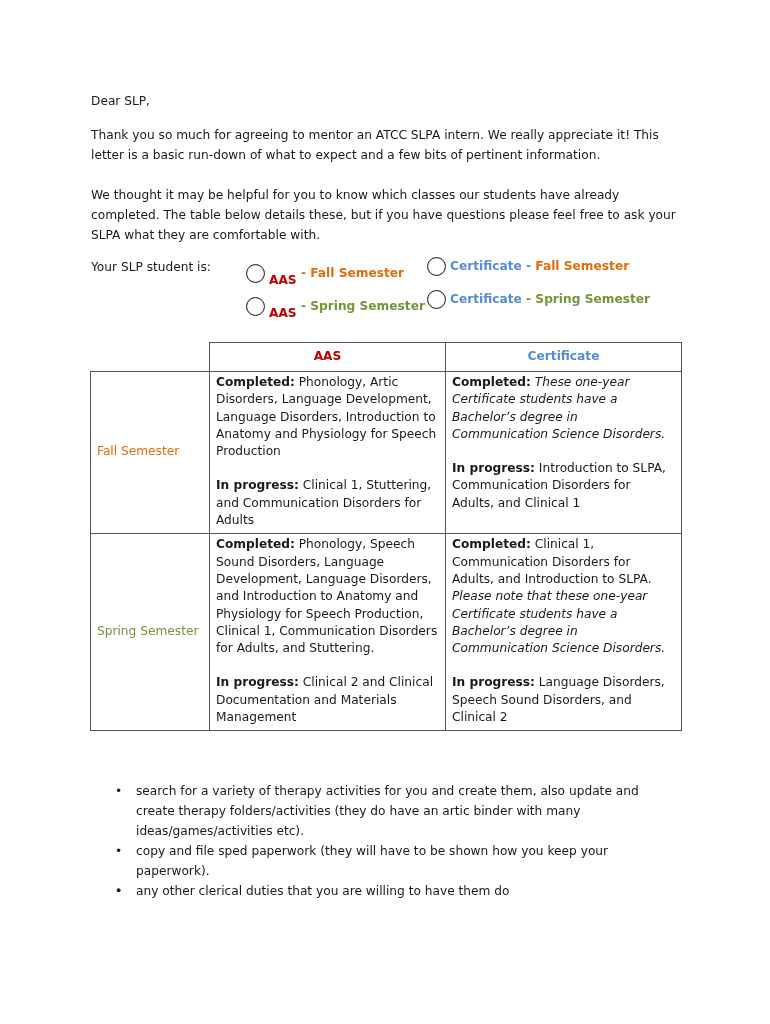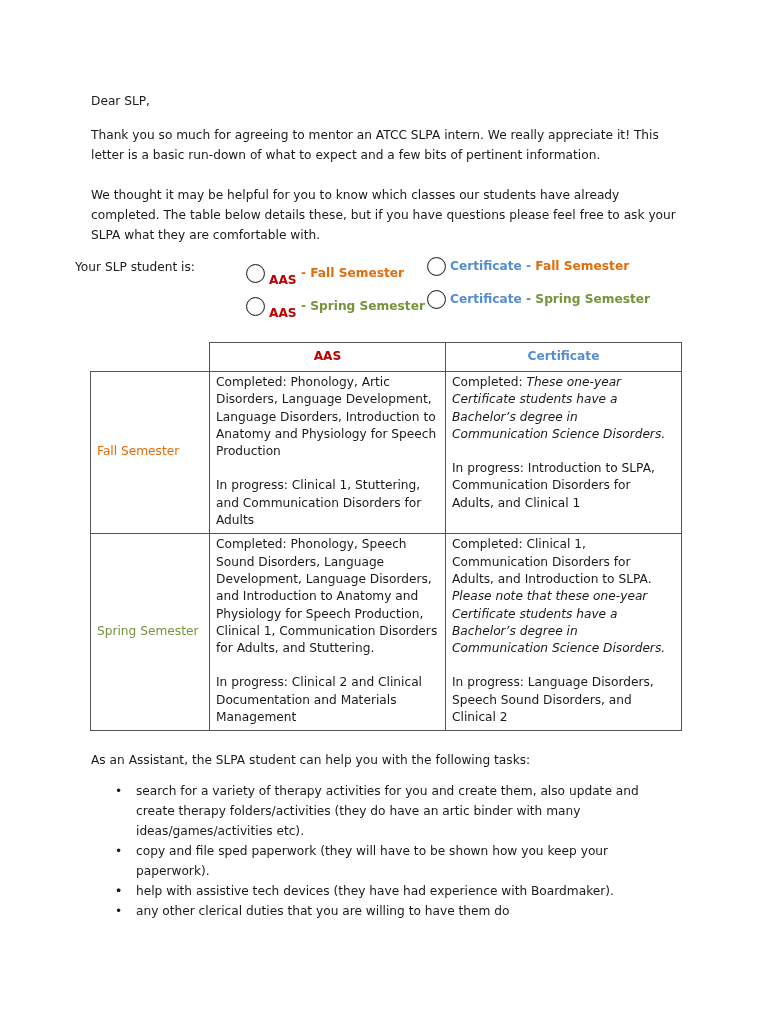--- a/index.html
+++ b/index.html
@@ -8,21 +8,21 @@
     font-family: "DejaVu Sans", "Liberation Sans", sans-serif;
     font-size: 12.2px; color: #1a1a1a;
   }
   .page { position: absolute; left: 0; top: 0; width: 770px; height: 924px; }
   .para { position: absolute; left: 91px; width: 590px; line-height: 20px; margin: 0; }
   .p-greeting { top: 91px; }
   .p-intro { top: 125px; }
   .p-classes { top: 185px; }
   .p-tasks { top: 750px; }
 
-  .student-label { position: absolute; left: 75px; top: 257px; line-height: 20px; }
+  .student-label { position: absolute; left: 91px; top: 257px; line-height: 20px; }
   .option { position: absolute; display: flex; align-items: center; font-weight: bold; line-height: 20px; white-space: nowrap; }
   .opt-aas-fall { left: 246px; top: 256px; }
   .opt-aas-spring { left: 246px; top: 289px; }
   .opt-cert-fall { left: 427px; top: 256px; }
   .opt-cert-spring { left: 427px; top: 289px; }
   .radio {
     width: 19px; height: 19px; border-radius: 50%;
     border: 1.6px solid #222; box-shadow: inset 0 0 1px #777;
     margin-right: 4px; box-sizing: border-box; background: #fff; cursor: pointer;
   }
@@ -40,21 +40,21 @@
     line-height: 17.3px; font-weight: normal; text-align: left;
   }
   table.classes col.c0 { width: 119px; }
   table.classes col.c1 { width: 236px; }
   table.classes col.c2 { width: 236px; }
   th.corner { border-top: none !important; border-left: none !important; }
   th.head { text-align: center !important; font-weight: bold !important; height: 22px; vertical-align: middle !important; padding: 3px 6px !important; }
   td.rowhead { vertical-align: middle !important; font-weight: bold; }
   tr.r-fall td { height: 150px; }
   tr.r-spring td { height: 146px; }
-  .cell b { font-weight: normal; }
+  .cell b { font-weight: bold; }
   .cell i { font-style: italic; }
   .gap { height: 17px; }
 
   ul.tasks { position: absolute; left: 91px; top: 781px; width: 590px; margin: 0; padding: 0; list-style: none; }
   ul.tasks li { position: relative; padding-left: 45px; line-height: 20px; }
   ul.tasks li .bullet { position: absolute; left: 24px; top: 0; }
 </style>
 </head>
 <body>
 
@@ -125,23 +125,22 @@
       </td>
       <td class="cell">
         <div><b>Completed:</b><span style="white-space:pre-wrap"> Clinical 1, Communication Disorders for Adults, and Introduction to SLPA. </span><i>Please note that these one-year Certificate students have a Bachelor’s degree in Communication Science Disorders.</i></div>
         <div class="gap"></div>
         <div><b>In progress:</b><span> Language Disorders, Speech Sound Disorders, and Clinical 2</span></div>
       </td>
     </tr>
   </tbody>
     </table>
 
-  <p class="para p-tasks">As an Assistant, the SLPA student can help you with the following tasks:</p>
 
   <ul class="tasks">
     <li><span class="bullet">•</span><span>search for a variety of therapy activities for you and create them, also update and create therapy folders/activities (they do have an artic binder with many ideas/games/activities etc).</span></li>
     <li><span class="bullet">•</span><span>copy and file sped paperwork (they will have to be shown how you keep your paperwork).</span></li>
     <li><span class="bullet">•</span></li>
-    <li><span class="bullet">•</span><span>help with assistive tech devices (they have had experience with Boardmaker).</span></li>
+    <li><span class="bullet">•</span></li>
     <li><span class="bullet">•</span><span>any other clerical duties that you are willing to have them do</span></li>
   </ul>
 
 </div>
 
 </body></html>

